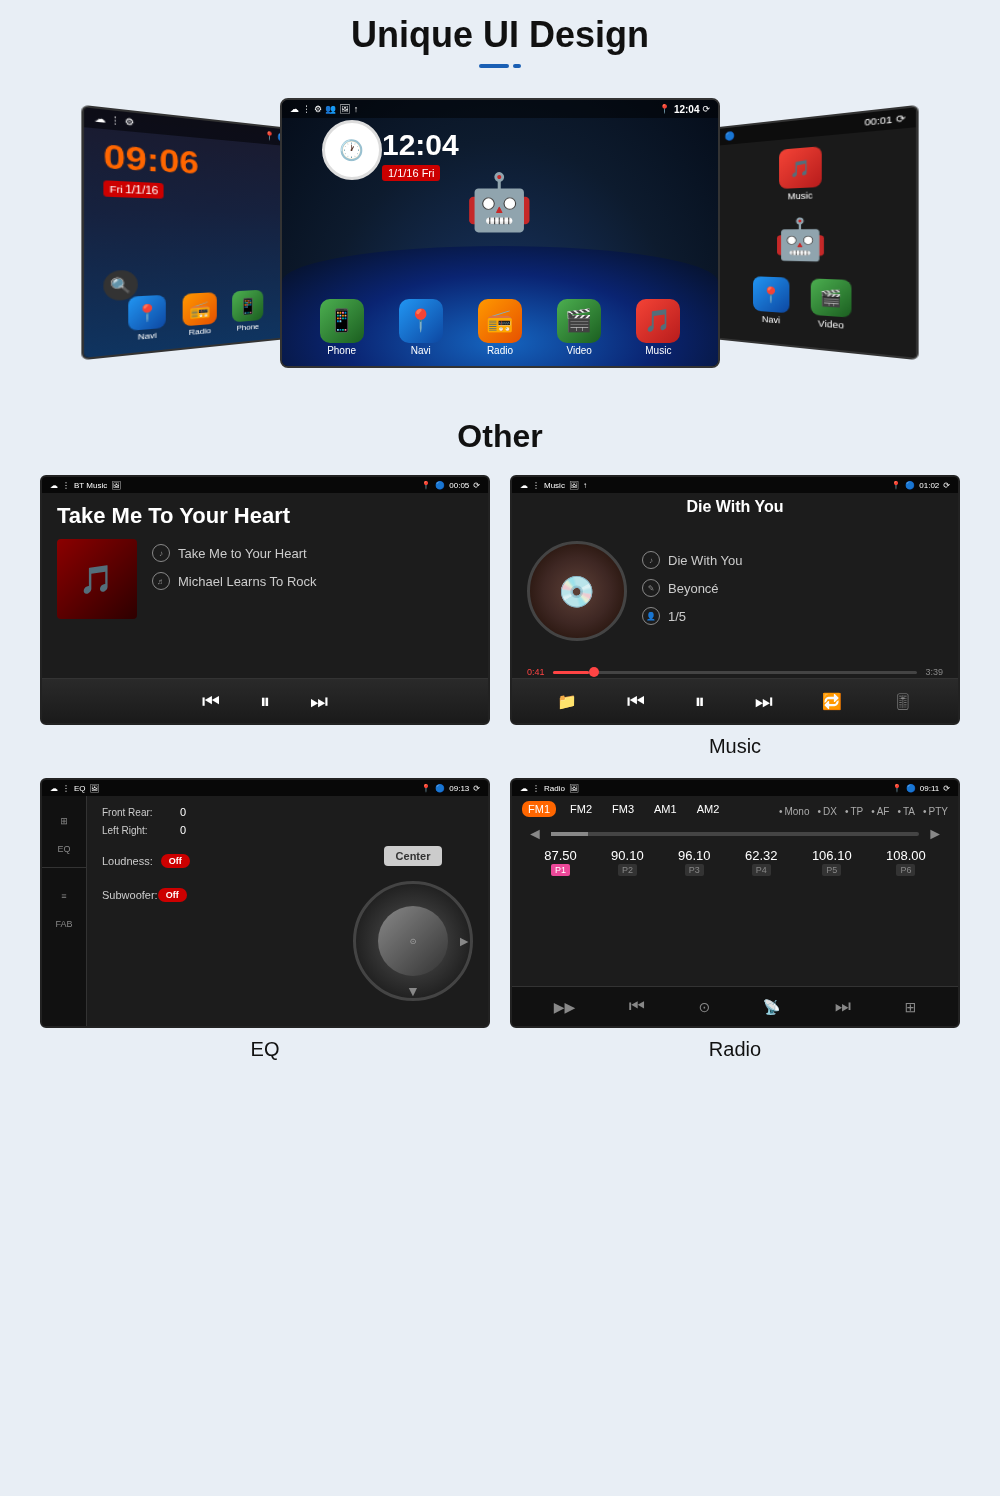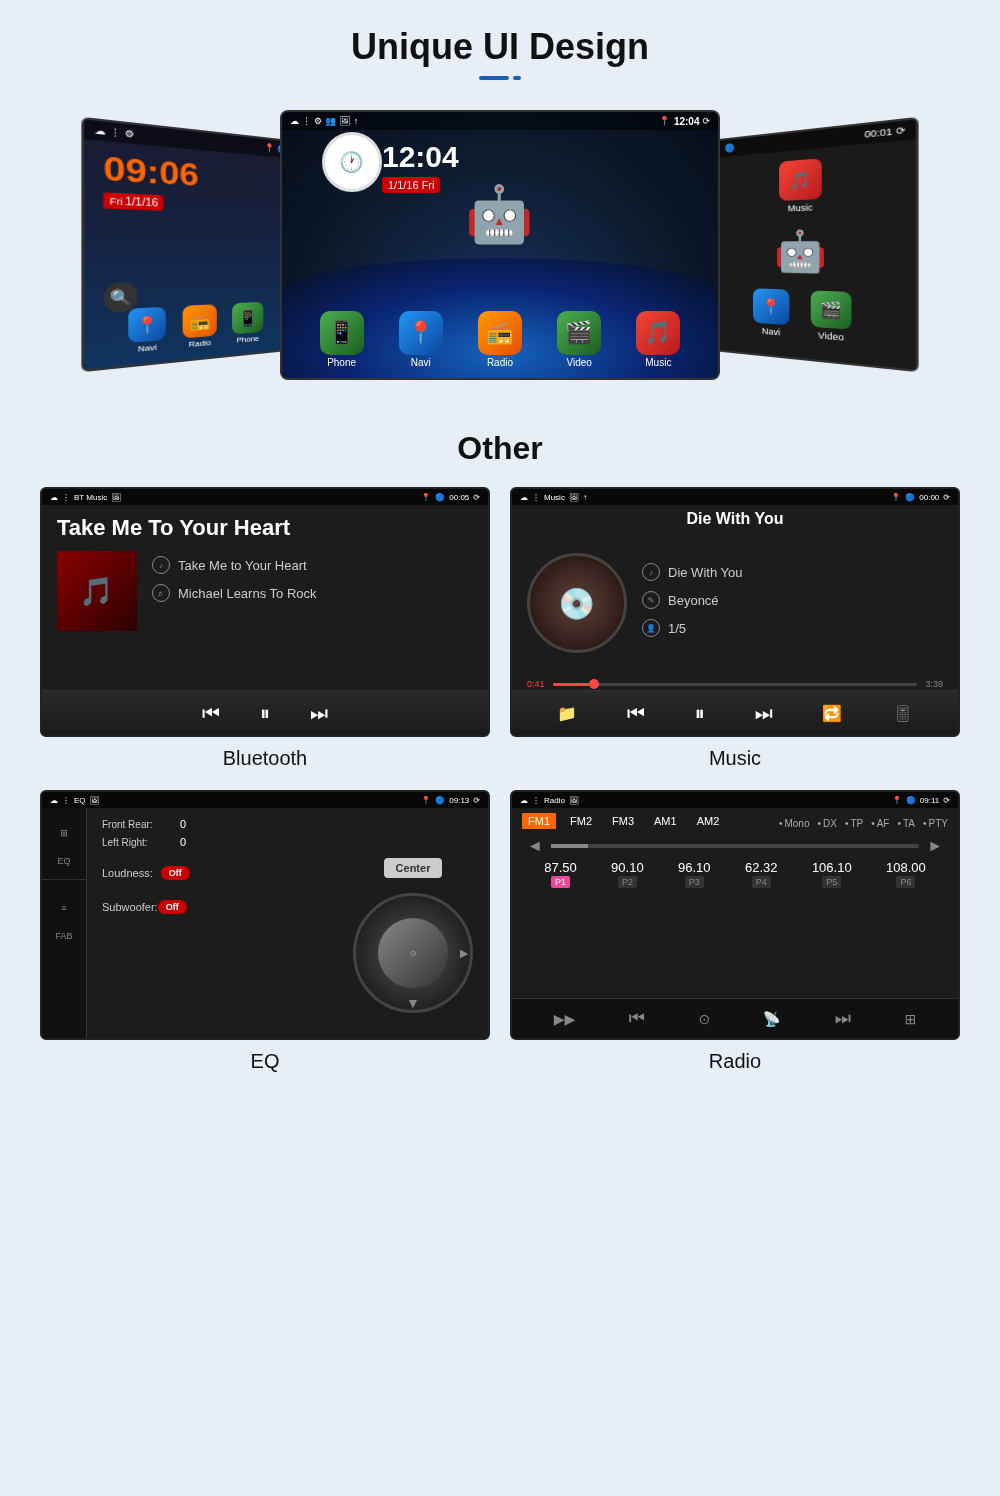--- a/index.html
+++ b/index.html
@@ -6,21 +6,21 @@
     body {
       background-color: #e8eef5;
       font-family: Arial, sans-serif;
       width: 1000px;
       min-height: 1496px;
     }
 
     
     .section-title {
       text-align: center;
-      padding-top: 26px;
+      padding-top: 14px;
       font-size: 36px;
       font-weight: 900;
       color: #111;
     }
     .title-underline {
       display: flex;
       justify-content: center;
       align-items: center;
       gap: 4px;
       margin: 8px auto 20px;
@@ -613,21 +613,21 @@
       display: flex;
       align-items: center;
       gap: 8px;
       margin-bottom: 5px;
       flex-wrap: wrap;
     }
     .radio-band-btn {
       font-size: 11px;
       color: #fff;
       padding: 2px 6px;
-      border-radius: 1px;
+      border-radius: 7px;
     }
     .radio-band-btn.active {
       background: #ff6600;
       color: #fff;
     }
     .radio-options {
       display: flex;
       gap: 8px;
       flex-wrap: wrap;
       align-items: flex-start;
@@ -881,37 +881,36 @@
               <span>Michael Learns To Rock</span>
             </div>
           </div>
         </div>
         <div class="player-controls">
           <span class="ctrl-btn">⏮</span>
           <span class="ctrl-btn">⏸</span>
           <span class="ctrl-btn">⏭</span>
         </div>
       </div>
-      <div class="player-label">Bluetooth</div>
     </div>
 
     <div class="player-card">
       <div class="player-screen music-screen">
         <div class="bt-status-bar">
           <div style="display:flex;gap:4px;align-items:center;font-size:8px;">
             <span>☁</span>
               <span>⋮</span>
             <span>Music</span>
             <span>🖼</span>
               <span>↑</span>
           </div>
           <div style="display:flex;gap:4px;align-items:center;">
             <span>📍</span>
               <span>🔵</span>
-            <span>00:00</span>
+            <span>01:02</span>
             <span>⟳</span>
           </div>
         </div>
         <div style="text-align:center;color:#fff;font-size:16px;font-weight:bold;padding:5px 0 0;">Die With You</div>
         <div class="music-content">
           <div class="music-album-art">💿</div>
           <div class="music-details">
             <div class="music-detail-row">
               <div class="music-detail-icon">♪</div>
               <span>Die With You</span>

